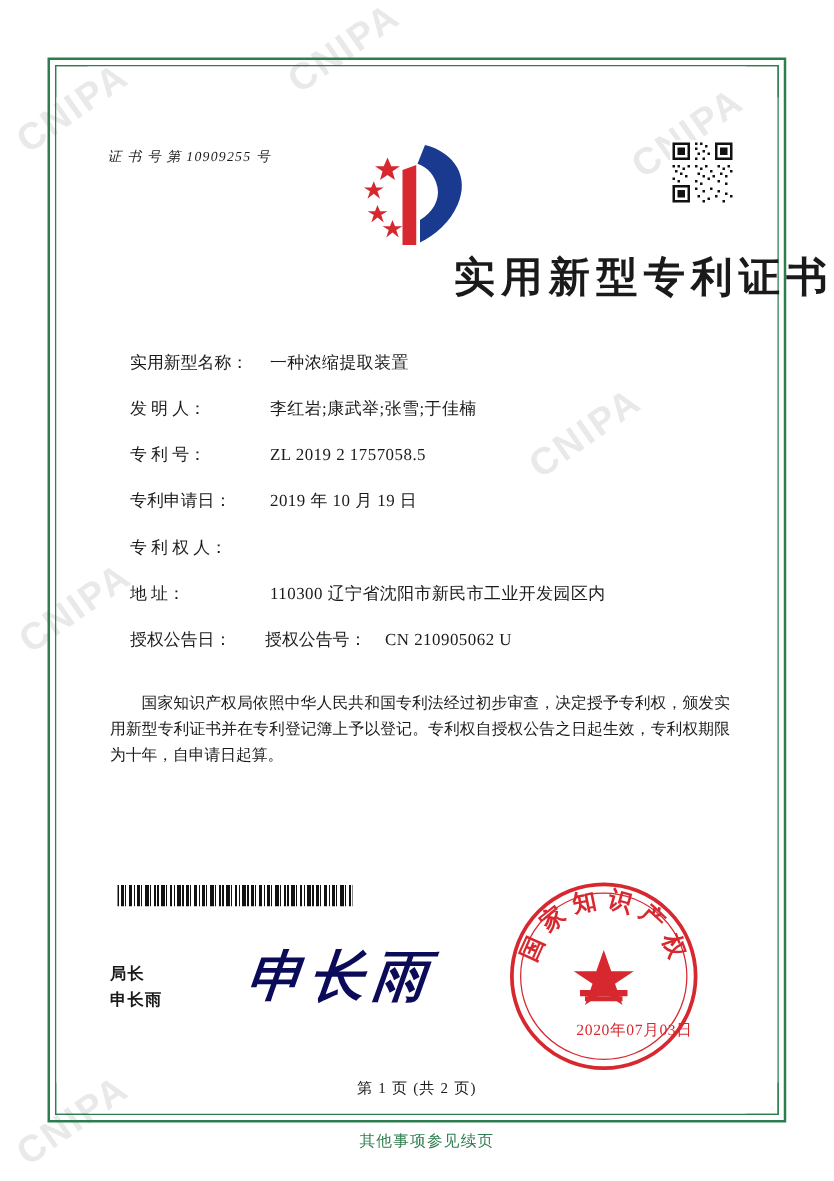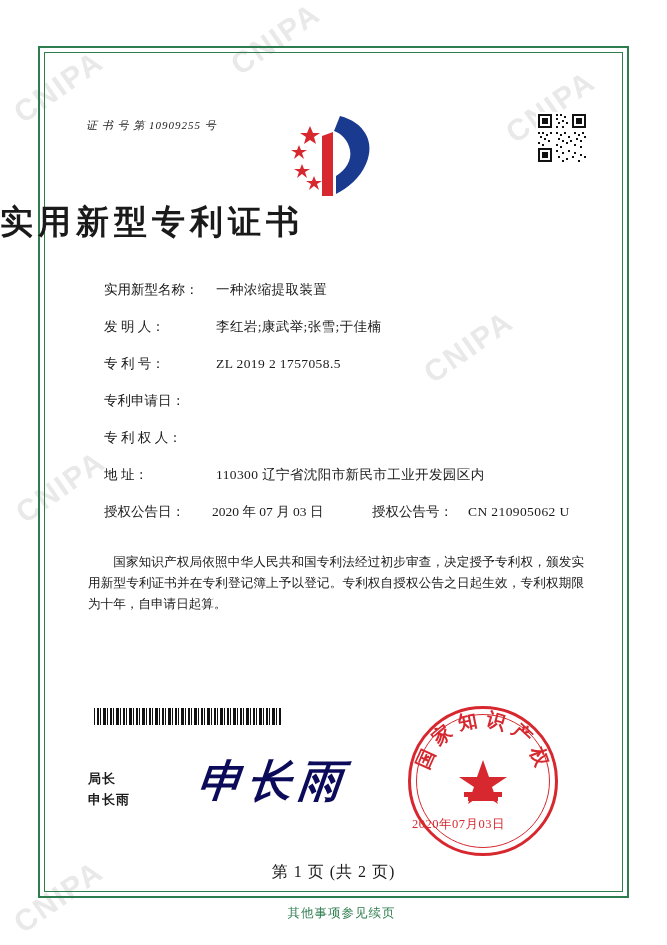--- a/index.html
+++ b/index.html
@@ -85,21 +85,21 @@
     top: 112px;
     width: 52px;
     height: 52px;
   }
 
   .title {
     position: absolute;
     left: 0;
     right: 0;
     top: 200px;
-    text-align: left;
+    text-align: right;
     font-size: 33px;
     font-weight: bold;
     letter-spacing: 5px;
     font-family: "DejaVu Serif", serif;
   }
 
   
   .fields {
     position: absolute;
     left: 104px;
@@ -210,34 +210,34 @@
   }
   .seal-text {
     position: absolute;
     left: 0; top: 0; width: 150px; height: 150px;
   }
   .seal-date {
     position: absolute;
     left: 412px;
     top: 816px;
     width: 142px;
-    text-align: left;
+    text-align: right;
     font-size: 12.5px;
     color: #d7282f;
     letter-spacing: 0.5px;
   }
 
   
   .page-no {
     position: absolute;
     left: 0;
     right: 0;
     top: 862px;
     text-align: center;
-    font-size: 16px;
+    font-size: 12px;
     letter-spacing: 1px;
   }
   .footnote {
     position: absolute;
     left: 16px;
     right: 0;
     top: 905px;
     text-align: center;
     font-size: 12.5px;
     color: #2e7d4f;
@@ -348,31 +348,31 @@
   <div class="row">
     <div class="lbl">发  明  人：</div>
     <div class="val">李红岩;康武举;张雪;于佳楠</div>
   </div>
   <div class="row">
     <div class="lbl">专  利  号：</div>
     <div class="val">ZL 2019 2 1757058.5</div>
   </div>
   <div class="row">
     <div class="lbl">专利申请日：</div>
+    <div class="val">2019 年 10 月 19 日</div>
   </div>
   <div class="row">
     <div class="lbl">专 利 权 人：</div>
   </div>
   <div class="row">
     <div class="lbl">地      址：</div>
     <div class="val">110300 辽宁省沈阳市新民市工业开发园区内</div>
   </div>
   <div class="row double">
     <div class="lbl">授权公告日：</div>
-    <div class="val1">2020 年 07 月 03 日</div>
     <div class="lbl2">授权公告号：</div>
     <div class="val">CN 210905062 U</div>
   </div>
 </div>
 
 <div class="paras">
   <p>国家知识产权局依照中华人民共和国专利法经过初步审查，决定授予专利权，颁发实用新型专利证书并在专利登记簿上予以登记。专利权自授权公告之日起生效，专利权期限为十年，自申请日起算。</p>
 </div>
 
 <div class="barcode"></div>

